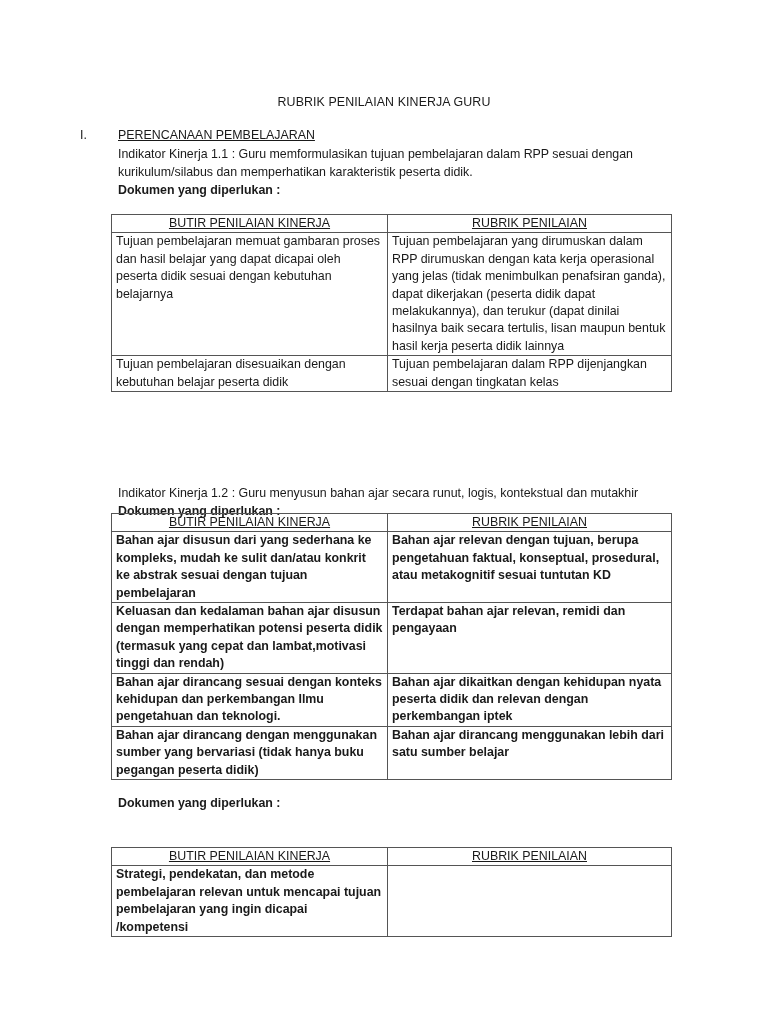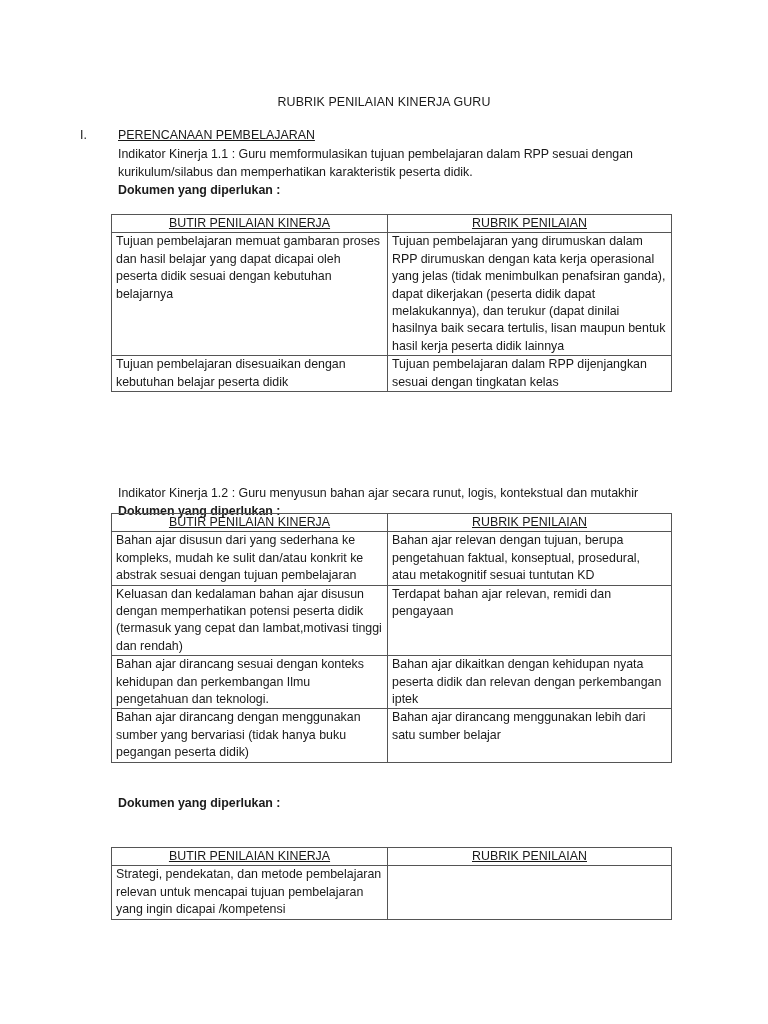--- a/index.html
+++ b/index.html
@@ -23,21 +23,21 @@
   table.rubrik {
     position: absolute; left: 111px; width: 560px; border-collapse: collapse;
     table-layout: fixed; font-size: 12.4px;
   }
   table.rubrik th, table.rubrik td {
     border: 1.3px solid #555; padding: 0 4px; vertical-align: top; line-height: 17.4px;
   }
   table.rubrik th { font-weight: normal; text-align: center; text-decoration: underline; }
   table.rubrik col.c1 { width: 276px; }
   table.rubrik col.c2 { width: 284px; }
-  .b td { font-weight: normal; margin-left: 34px; }
+  .b td { font-weight: bold; margin-left: 34px; }
 </style>
 </head>
 <body>
 
 <div class="page">
 
   <div class="title">RUBRIK PENILAIAN KINERJA GURU</div>
 
   <div class="section">
     <span class="numeral">I.</span>

